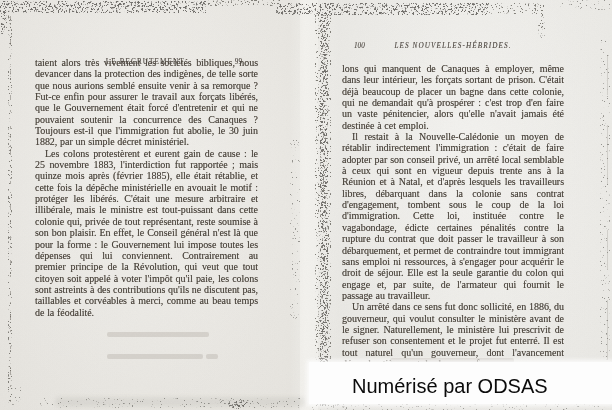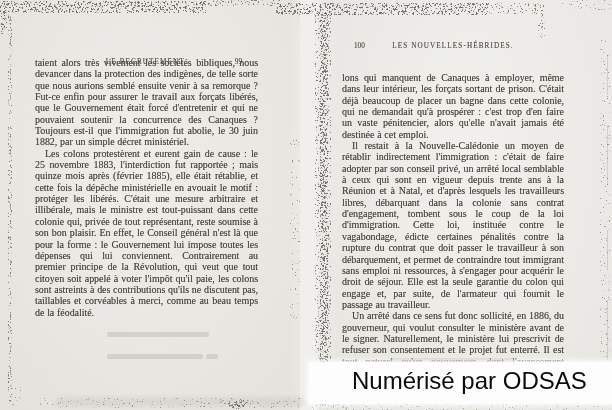--- a/index.html
+++ b/index.html
@@ -15,41 +15,41 @@
   .shade-right{position:absolute;left:318px;top:0;width:294px;height:410px;
     background:radial-gradient(ellipse at 50% 35%, rgba(255,255,255,0.28), rgba(120,115,105,0.05) 95%);pointer-events:none;}
   .noise{position:absolute;left:0;top:0;pointer-events:none;}
   
   .col{position:absolute;color:#4a443c;font-size:10px;line-height:11.35px;
     text-align:justify;letter-spacing:-0.05px;word-spacing:0.35px;
     text-shadow:0 0 0.4px rgba(74,68,60,0.55);}
   .col p{margin:0;}
   .col p.indent{text-indent:10px;}
   .col-left{left:35px;top:57px;width:223px;}
-  .col-right{left:342px;top:72px;width:222px;}
+  .col-right{left:342px;top:63px;width:222px;}
   .runhead{position:absolute;height:10px;font-size:7.2px;letter-spacing:1.1px;
     color:#56504a;text-shadow:0 0 0.4px rgba(86,80,74,0.5);}
   .runhead-left{left:35px;top:58px;width:223px;}
-  .runhead-right{left:342px;top:42px;width:222px;}
+  .runhead-right{left:342px;top:42px;width:222px;font-style:italic;}
   .runhead .title{position:absolute;left:50%;transform:translateX(-50%);white-space:nowrap;}
   .runhead-left .pagenum{position:absolute;right:16px;letter-spacing:0;}
   .runhead-right .pagenum{position:absolute;left:12px;letter-spacing:0;}
   
   .ghost{position:absolute;background:rgba(128,122,110,0.20);filter:blur(0.7px);border-radius:2px;}
   .ghost.g1{left:107px;top:332px;width:102px;height:4.5px;}
   .ghost.g2{left:107px;top:354px;width:96px;height:4.5px;}
   .ghost.g3{left:206px;top:354px;width:12px;height:4.5px;}
   .ghost.g4{left:390px;top:358px;width:124px;height:5px;}
   .smudge{position:absolute;left:55px;top:397px;width:250px;height:10px;
     background:rgba(110,105,95,0.10);filter:blur(2px);border-radius:5px;}
   
   .watermark{position:absolute;left:309px;top:362px;width:303px;height:42px;
     background:#fdfdfd;box-shadow:0 0 4px 2px rgba(253,253,253,0.9);}
-  .watermark .wm-text{position:absolute;left:43px;top:5px;
-    font-family:"Liberation Sans", sans-serif;font-size:24px;color:#0b0b0b;
+  .watermark .wm-text{position:absolute;left:43px;top:13px;
+    font-family:"Liberation Sans", sans-serif;font-size:20px;color:#0b0b0b;
     white-space:nowrap;letter-spacing:0px;}
 </style>
 </head>
 <body>
 
 <div class="canvas">
 
   <div class="shade-left"></div>
   <div class="shade-right"></div>
 

